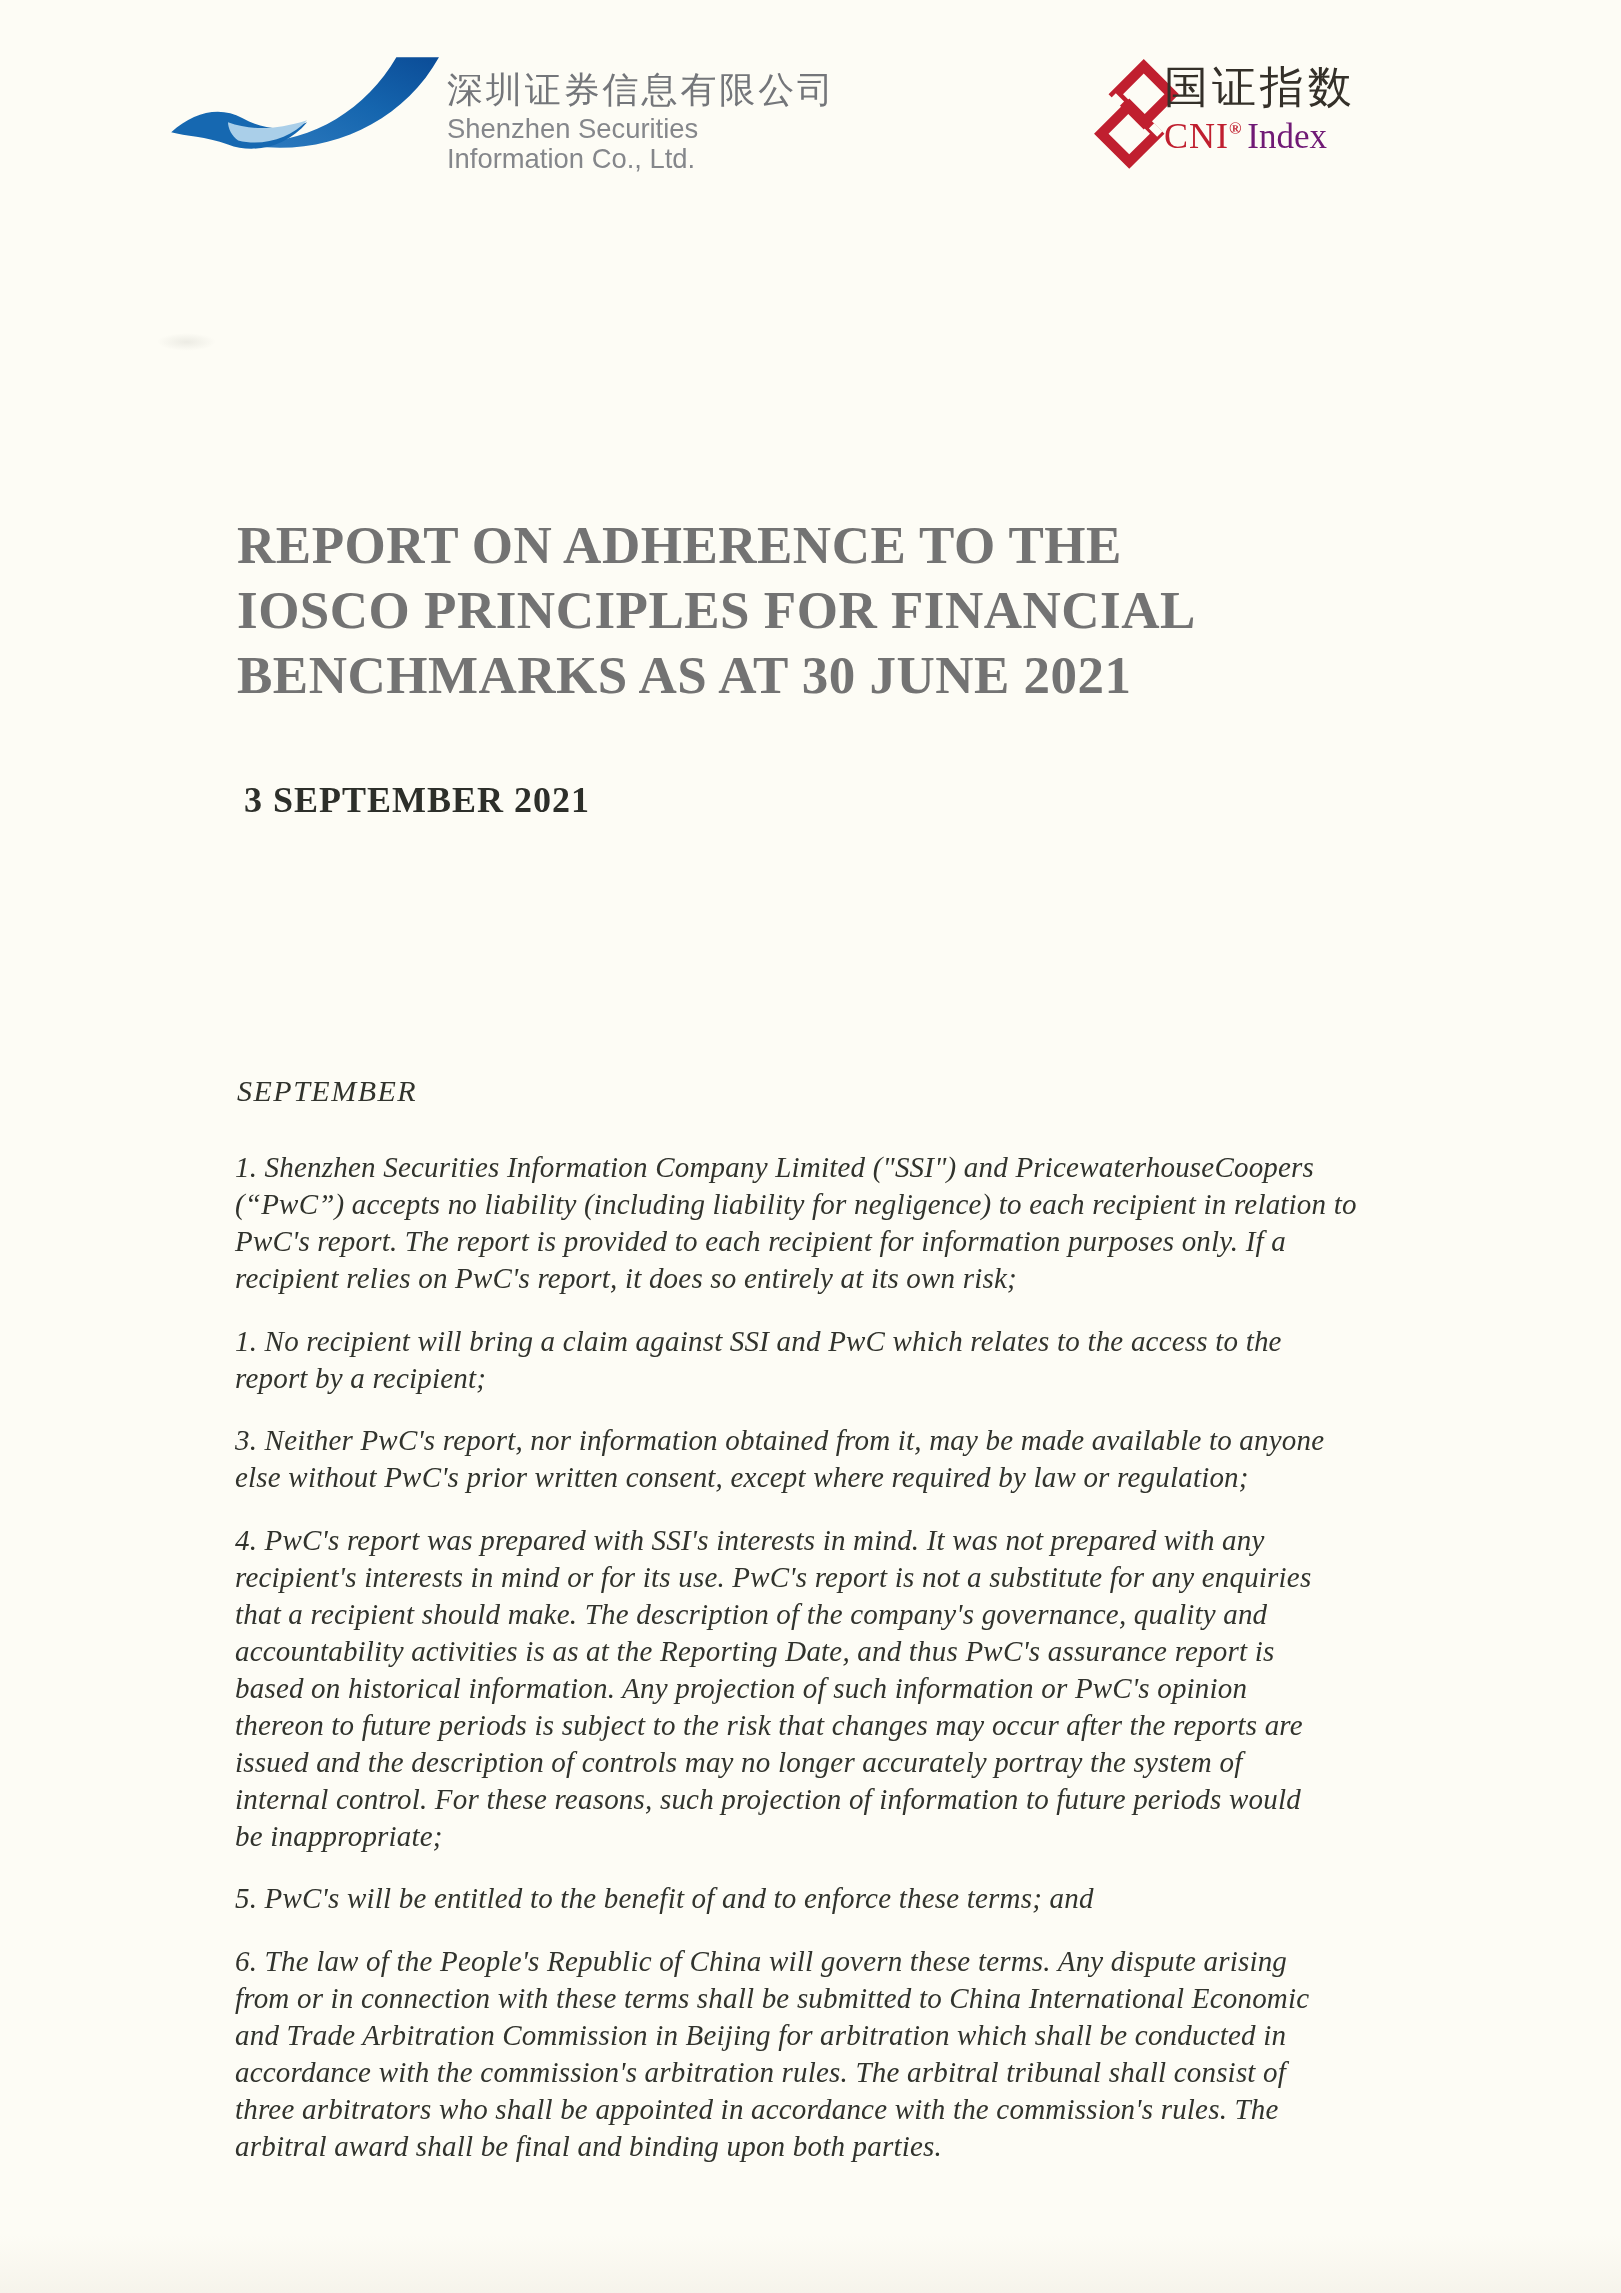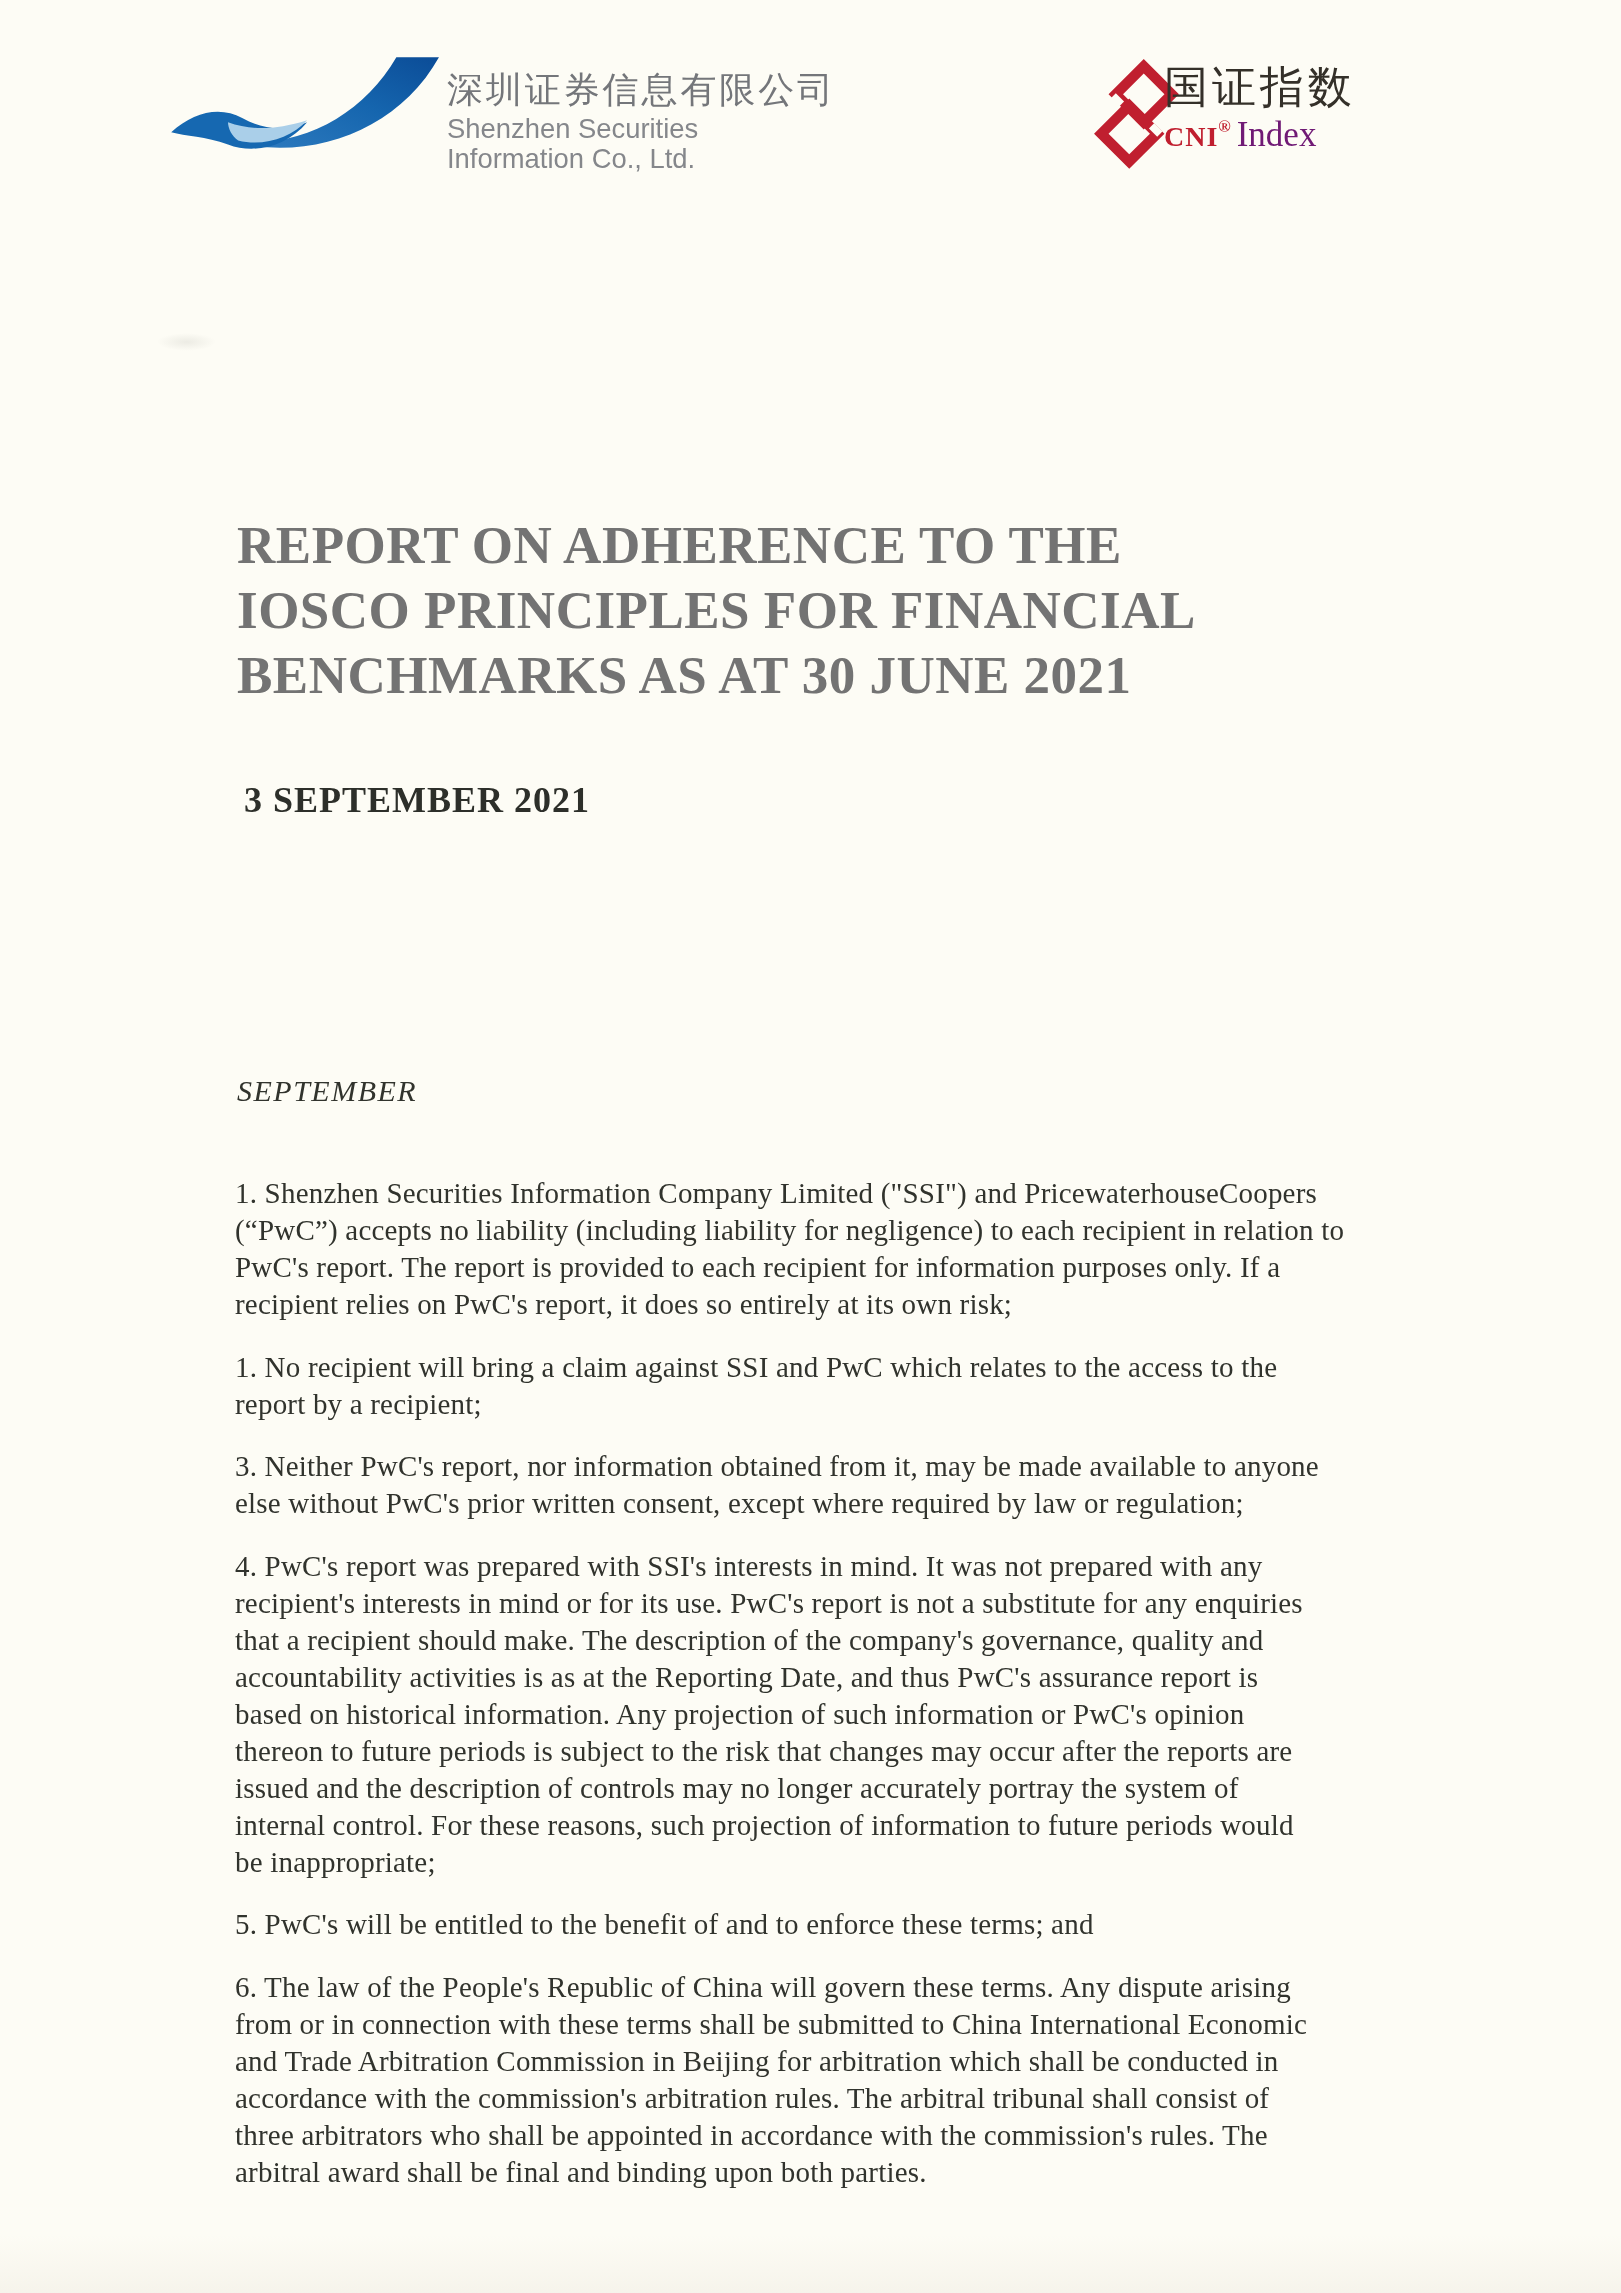--- a/index.html
+++ b/index.html
@@ -30,41 +30,41 @@
     font-size:27.4px;color:#85878b;line-height:30px;margin-top:3.9px;
   }
 
   .logo-right{position:absolute;left:1068px;top:57px;width:137px;height:110px;}
   .logo-right-text{position:absolute;left:1164px;top:63px;}
   .logo-right-text .cn{
     font-size:44px;color:#343029;letter-spacing:3.9px;line-height:49px;white-space:nowrap;
     font-family:"Liberation Serif", serif;font-weight:500;
   }
   .cni-line{margin-top:2.9px;white-space:nowrap;font-family:"Liberation Serif", serif;}
-  .cni-line .cni{font-size:28px;font-weight:bold;color:#c01f2f;letter-spacing:1px;}
+  .cni-line .cni{font-size:36px;font-weight:normal;color:#c01f2f;letter-spacing:1px;}
   .cni-line .reg{font-size:16.7px;color:#c01f2f;vertical-align:13.7px;font-weight:bold;}
   .cni-line .index{font-size:35px;color:#701a75;margin-left:5.9px;margin-top:12px;}
 
   
   .doc-title{
     position:absolute;left:237px;top:477px;width:1206px;
     font-size:53px;font-weight:bold;line-height:65px;color:#737373;
     letter-spacing:0.5px;white-space:pre-line;
   }
   .doc-date{
     position:absolute;left:236px;top:779px;
     font-size:36px;font-weight:bold;color:#2d2f2a;letter-spacing:1px;margin-left:8px;
   }
   .disclaimer-heading{
     position:absolute;left:237px;top:1074px;
     font-size:30px;font-style:italic;color:#31332d;letter-spacing:1.5px;
   }
   .disclaimer-body{
-    position:absolute;left:235px;top:1175px;width:1215px;
-    font-size:29px;line-height:37px;color:#31332d;
+    position:absolute;left:235px;top:1149px;width:1215px;
+    font-size:29px;font-style:italic;line-height:37px;color:#31332d;
   }
   .disclaimer-body p{margin:0 0 25.5px 0;white-space:pre-line;letter-spacing:0.2px;}
 </style>
 </head>
 <body>
 
 <div class="scan-smudge"></div>
 <div class="scan-edge"></div>
 
 <div class="logo-left">

